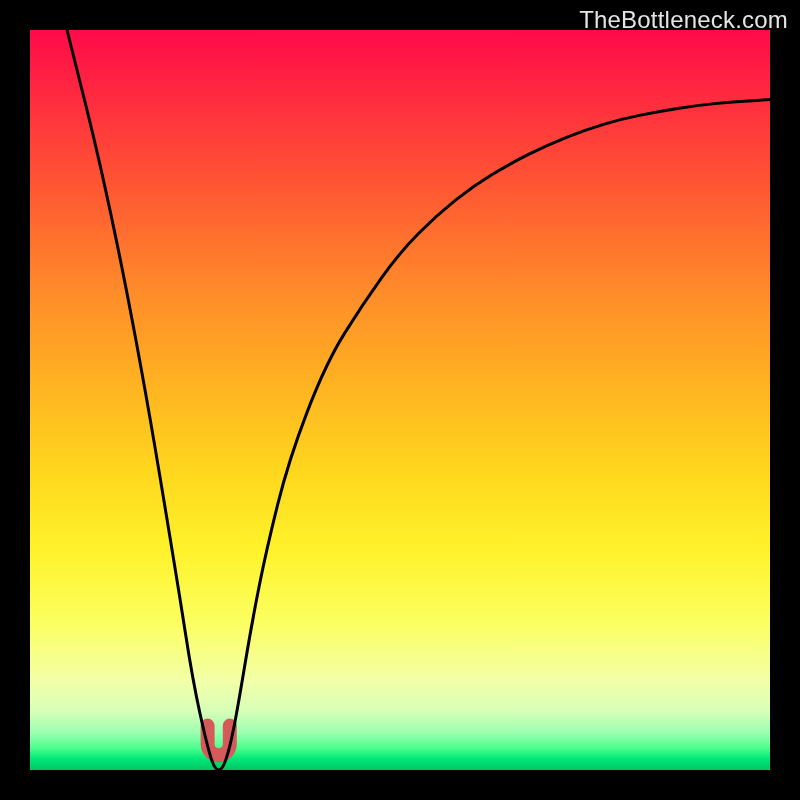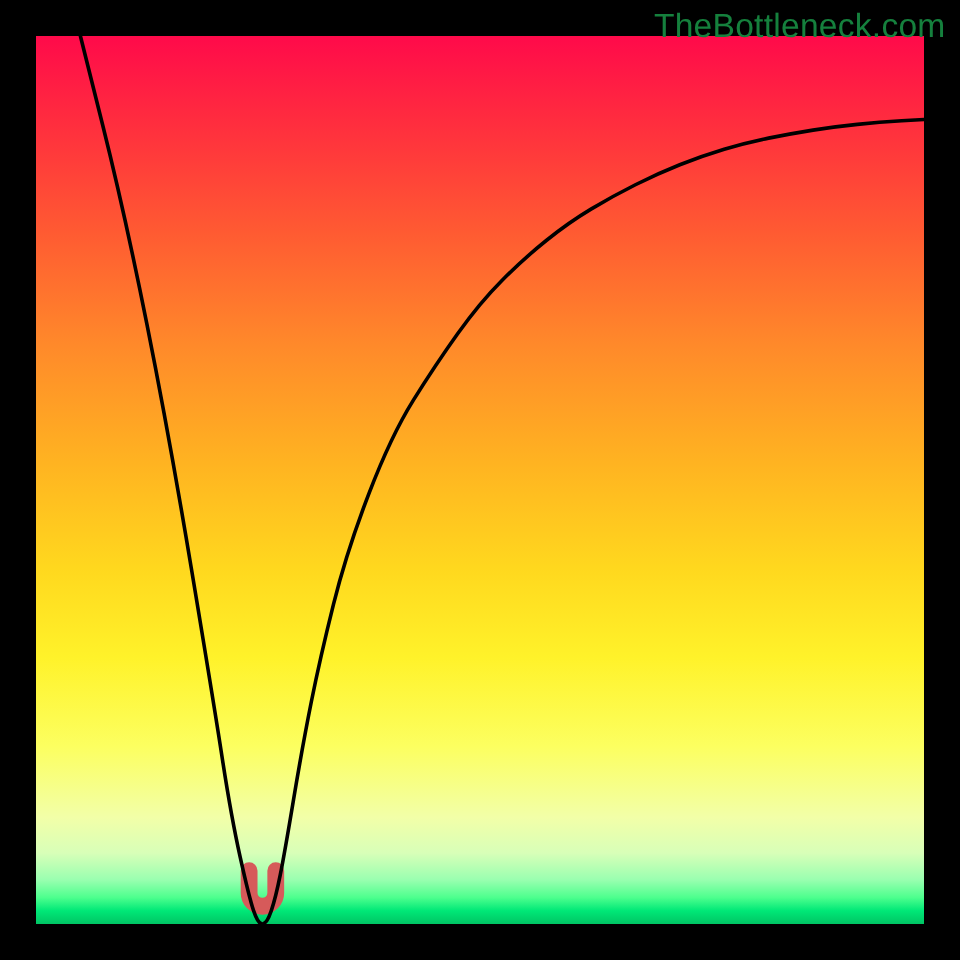--- a/index.html
+++ b/index.html
@@ -31,22 +31,22 @@
       #9affb0 95%,
       #4eff8e 97%,
       #00e877 98.5%,
       #00c564 100%
     );
   }
   .watermark {
     position: absolute;
     top: 6px;
     right: 12px;
-    color: #15803d;
-    font-size: 28px;
+    color: #e5e5e5;
+    font-size: 24px;
     font-weight: 500;
     letter-spacing: 0.2px;
     user-select: none;
   }
   svg.plot {
     position: absolute;
     left: 30px;
     top: 30px;
     width: 740px;
     height: 740px;

